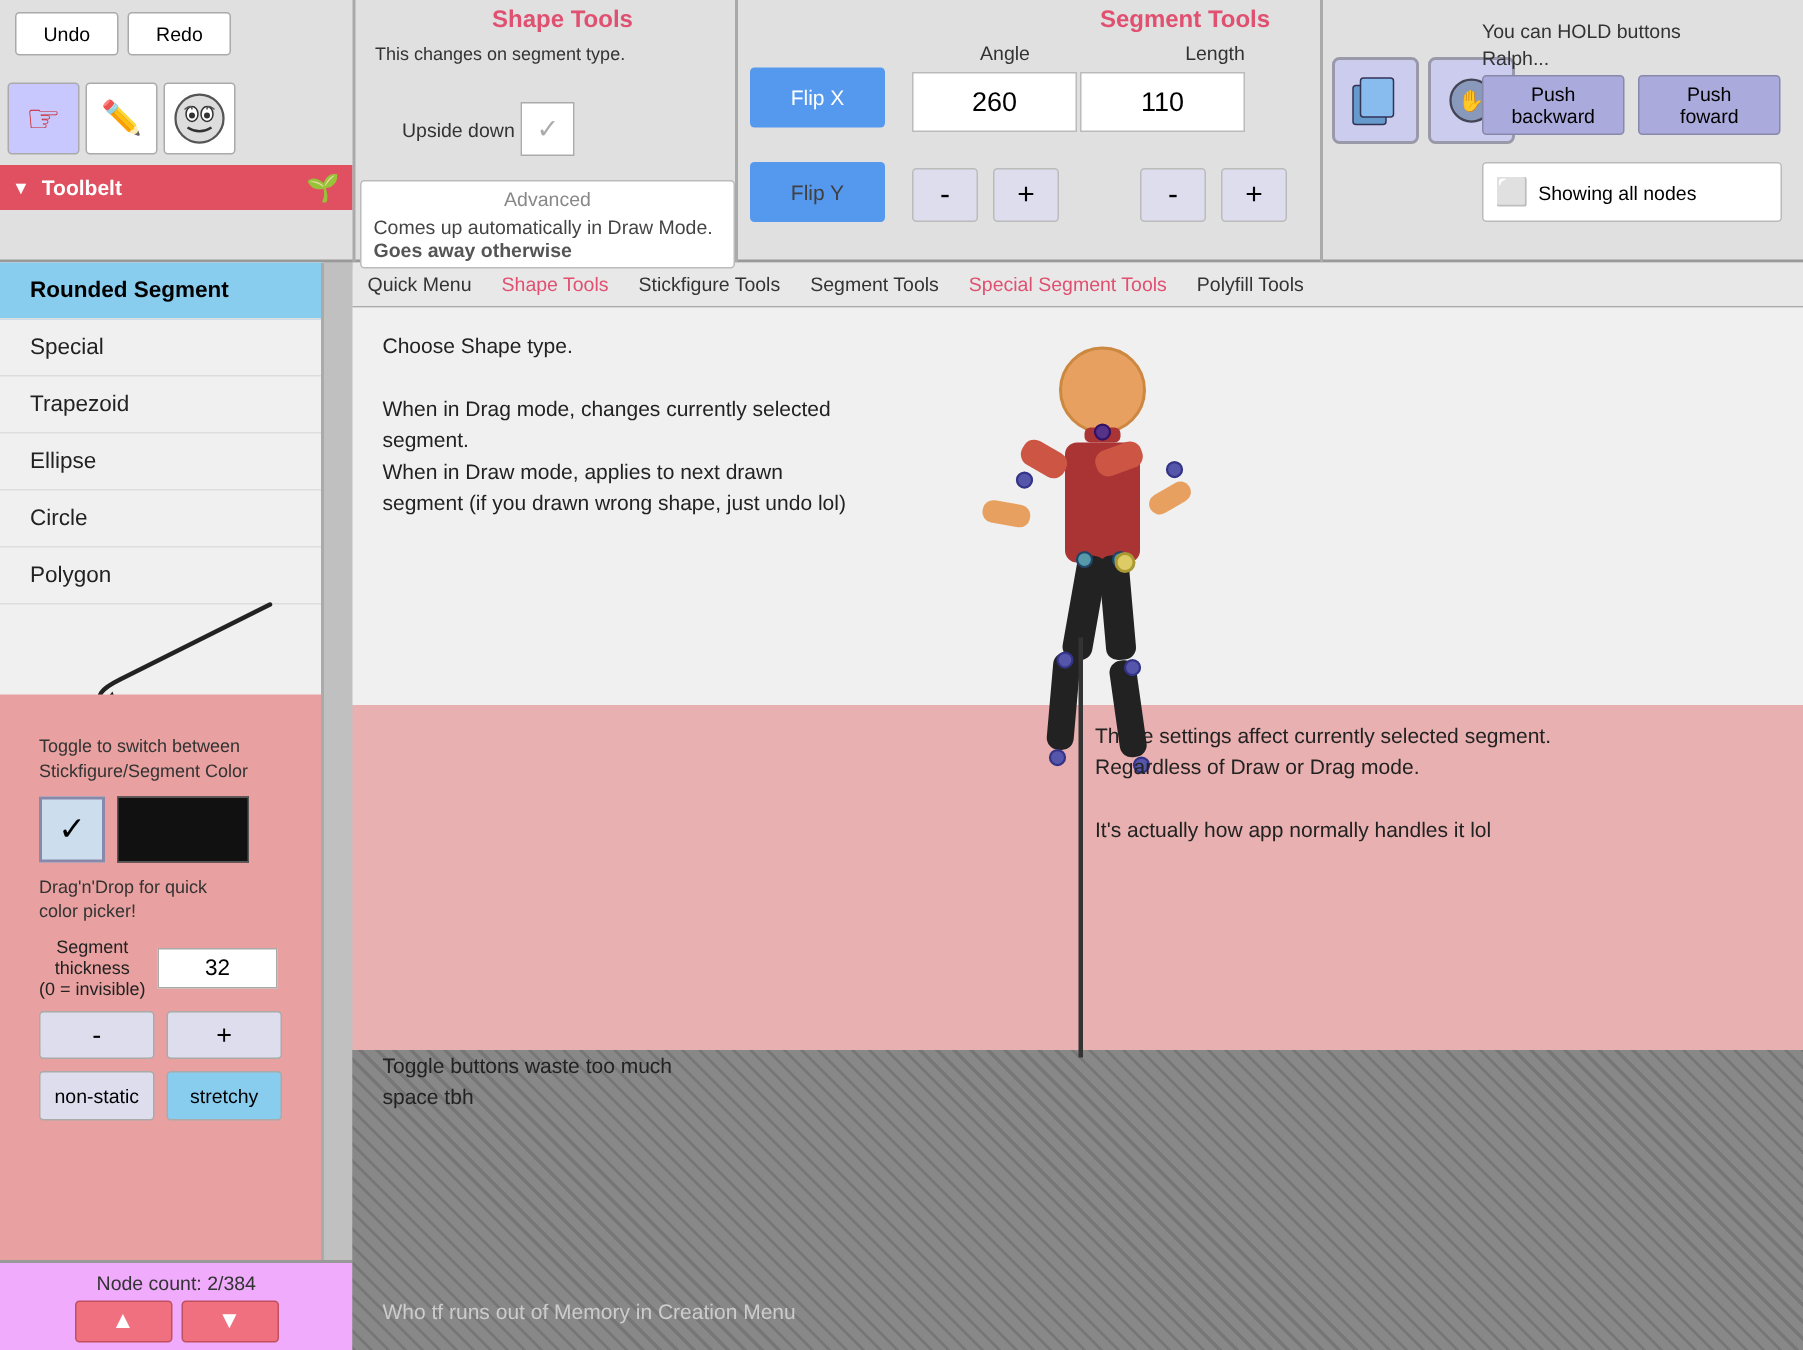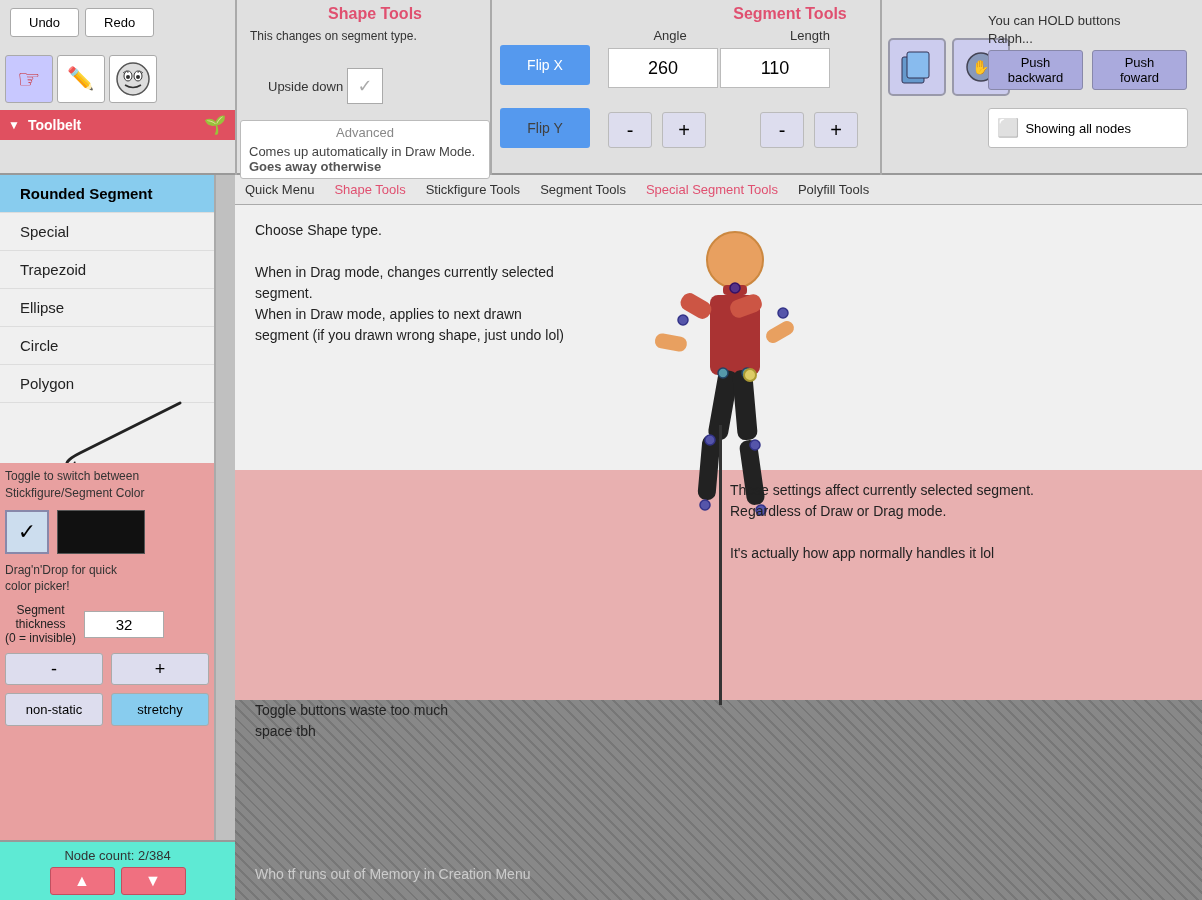--- a/index.html
+++ b/index.html
@@ -168,21 +168,21 @@
 
     .shape-list { flex: 0 0 auto; }
     .shape-item {
       padding: 10px 20px; font-size: 15px; cursor: pointer; border-bottom: 1px solid #ddd;
       color: #222;
     }
     .shape-item.active { background: #88ccee; color: #000; font-weight: bold; }
 
     
     .color-section {
-      flex: 1; background: #e8a0a0; padding: 5px; position: relative;
+      flex: 1; background: #e8a0a0; padding: 26px; position: relative;
       display: flex; flex-direction: column; gap: 8px;
     }
     .color-note {
       font-size: 12px; color: #333; line-height: 1.4;
     }
     .color-controls {
       display: flex; gap: 8px; align-items: center;
     }
     .color-check {
       width: 44px; height: 44px; background: #cde; border: 2px solid #88a;
@@ -208,21 +208,21 @@
     .static-btn, .stretchy-btn {
       flex: 1; padding: 8px; border: 1px solid #aaa; border-radius: 3px;
       font-size: 13px; cursor: pointer; text-align: center;
     }
     .static-btn { background: #dde; }
     .stretchy-btn { background: #88ccee; }
 
     
     #bottom-bar {
       position: absolute; bottom: 0; left: 0; width: 235px; height: 60px;
-      background: #5eead4; border-top: 2px solid #999;
+      background: #f0abfc; border-top: 2px solid #999;
       display: flex; flex-direction: column; align-items: center; justify-content: center; gap: 4px;
     }
     .node-count { font-size: 13px; color: #333; }
     .nav-btns { display: flex; gap: 6px; }
     .nav-btn {
       width: 65px; height: 28px; background: #f07080; border: 1px solid #c05060;
       border-radius: 3px; color: white; font-size: 16px; cursor: pointer;
       display: flex; align-items: center; justify-content: center;
     }
 

